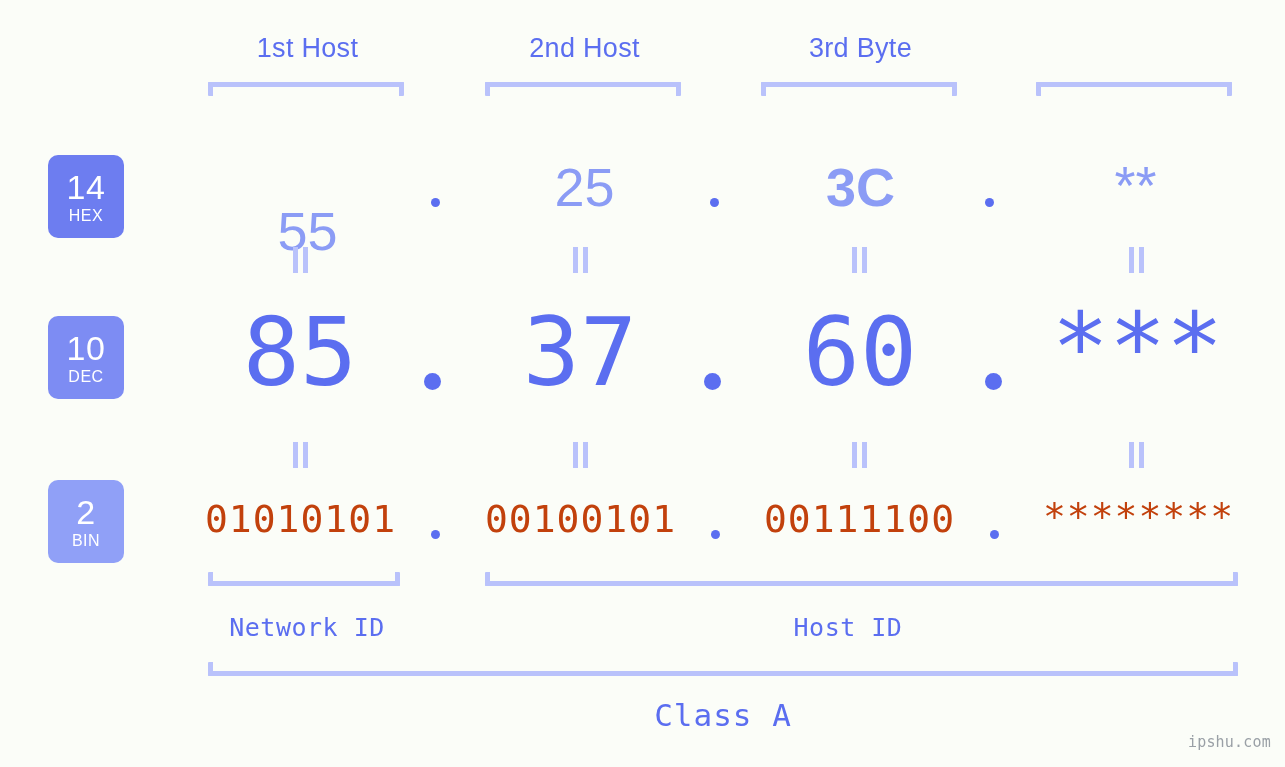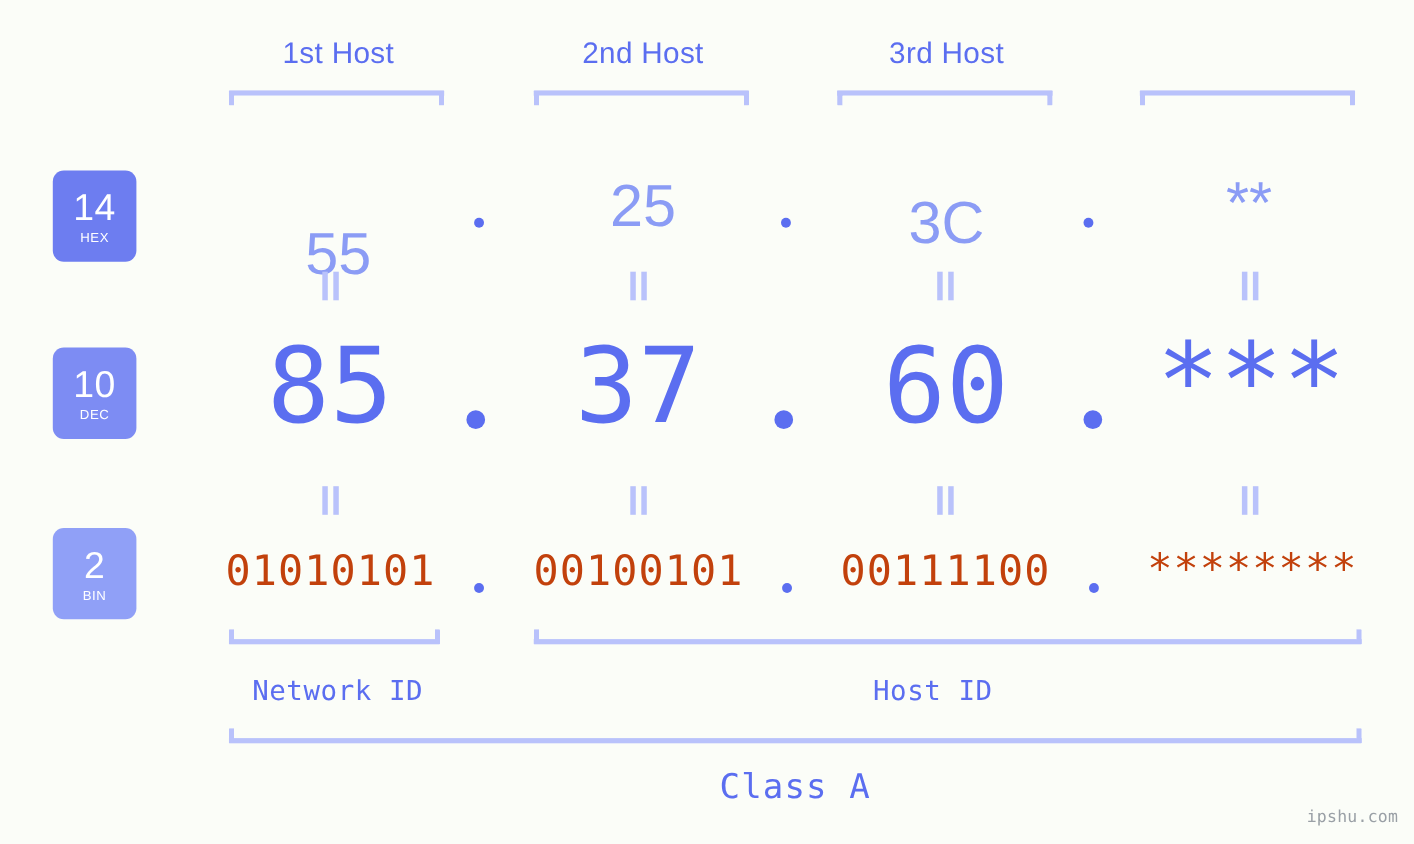--- a/index.html
+++ b/index.html
@@ -68,21 +68,21 @@
     align-items: center;
     justify-content: center;
     line-height: 1;
   }
   .base-badge .num {
     font-size: 34px;
     font-weight: 400;
     letter-spacing: 0.5px;
   }
   .base-badge .nm {
-    font-size: 12px;
+    font-size: 16px;
     font-weight: 400;
     margin-top: 4px;
     letter-spacing: 0.5px;
   }
 
   
   .val {
     position: absolute;
     text-align: center;
     white-space: nowrap;
@@ -164,21 +164,21 @@
     letter-spacing: 0.2px;
   }
 </style>
 </head>
 <body>
 
 <div id="stage">
 
   <div class="byte-header" style="left:195px; width:225px;">1st Host</div>
   <div class="byte-header" style="left:472px; width:225px;">2nd Host</div>
-  <div class="byte-header" style="left:748px; width:225px;">3rd Host</div>
+  <div class="byte-header" style="left:748px; width:225px;">3rd Byte</div>
 
   <div class="bracket-down" style="left:208px; top:82px; width:196px;"></div>
   <div class="bracket-down" style="left:485px; top:82px; width:196px;"></div>
   <div class="bracket-down" style="left:761px; top:82px; width:196px;"></div>
   <div class="bracket-down" style="left:1036px; top:82px; width:196px;"></div>
 
   <div class="base-badge" style="top:155px; height:83px; background:#6d7df0;">
     <span class="num">14</span>
     <span class="nm">HEX</span>
   </div>
@@ -191,21 +191,21 @@
   <div class="base-badge" style="top:480px; height:83px; background:#90a0f7;">
     <span class="num">2</span>
     <span class="nm">BIN</span>
   </div>
 
   <div class="row-hex">
     <div class="val" style="left:195px; top:160px; width:225px;margin-top:44px;">55</div>
     <div class="dot small" style="left:431px; top:198px;"></div>
     <div class="val" style="left:472px; top:160px; width:225px;">25</div>
     <div class="dot small" style="left:710px; top:198px;"></div>
-    <div class="val" style="left:748px; top:176px; width:225px;">3C</div>
+    <div class="val" style="left:748px; top:160px; width:225px;font-weight:bold;">3C</div>
     <div class="dot small" style="left:985px; top:198px;"></div>
     <div class="val" style="left:1023px; top:158px; width:225px;">**</div>
   </div>
 
   <div class="eqsign" style="left:292px; top:247px;">
       <i></i>
       <i></i>
     </div>
   <div class="eqsign" style="left:572px; top:247px;">
       <i></i>

